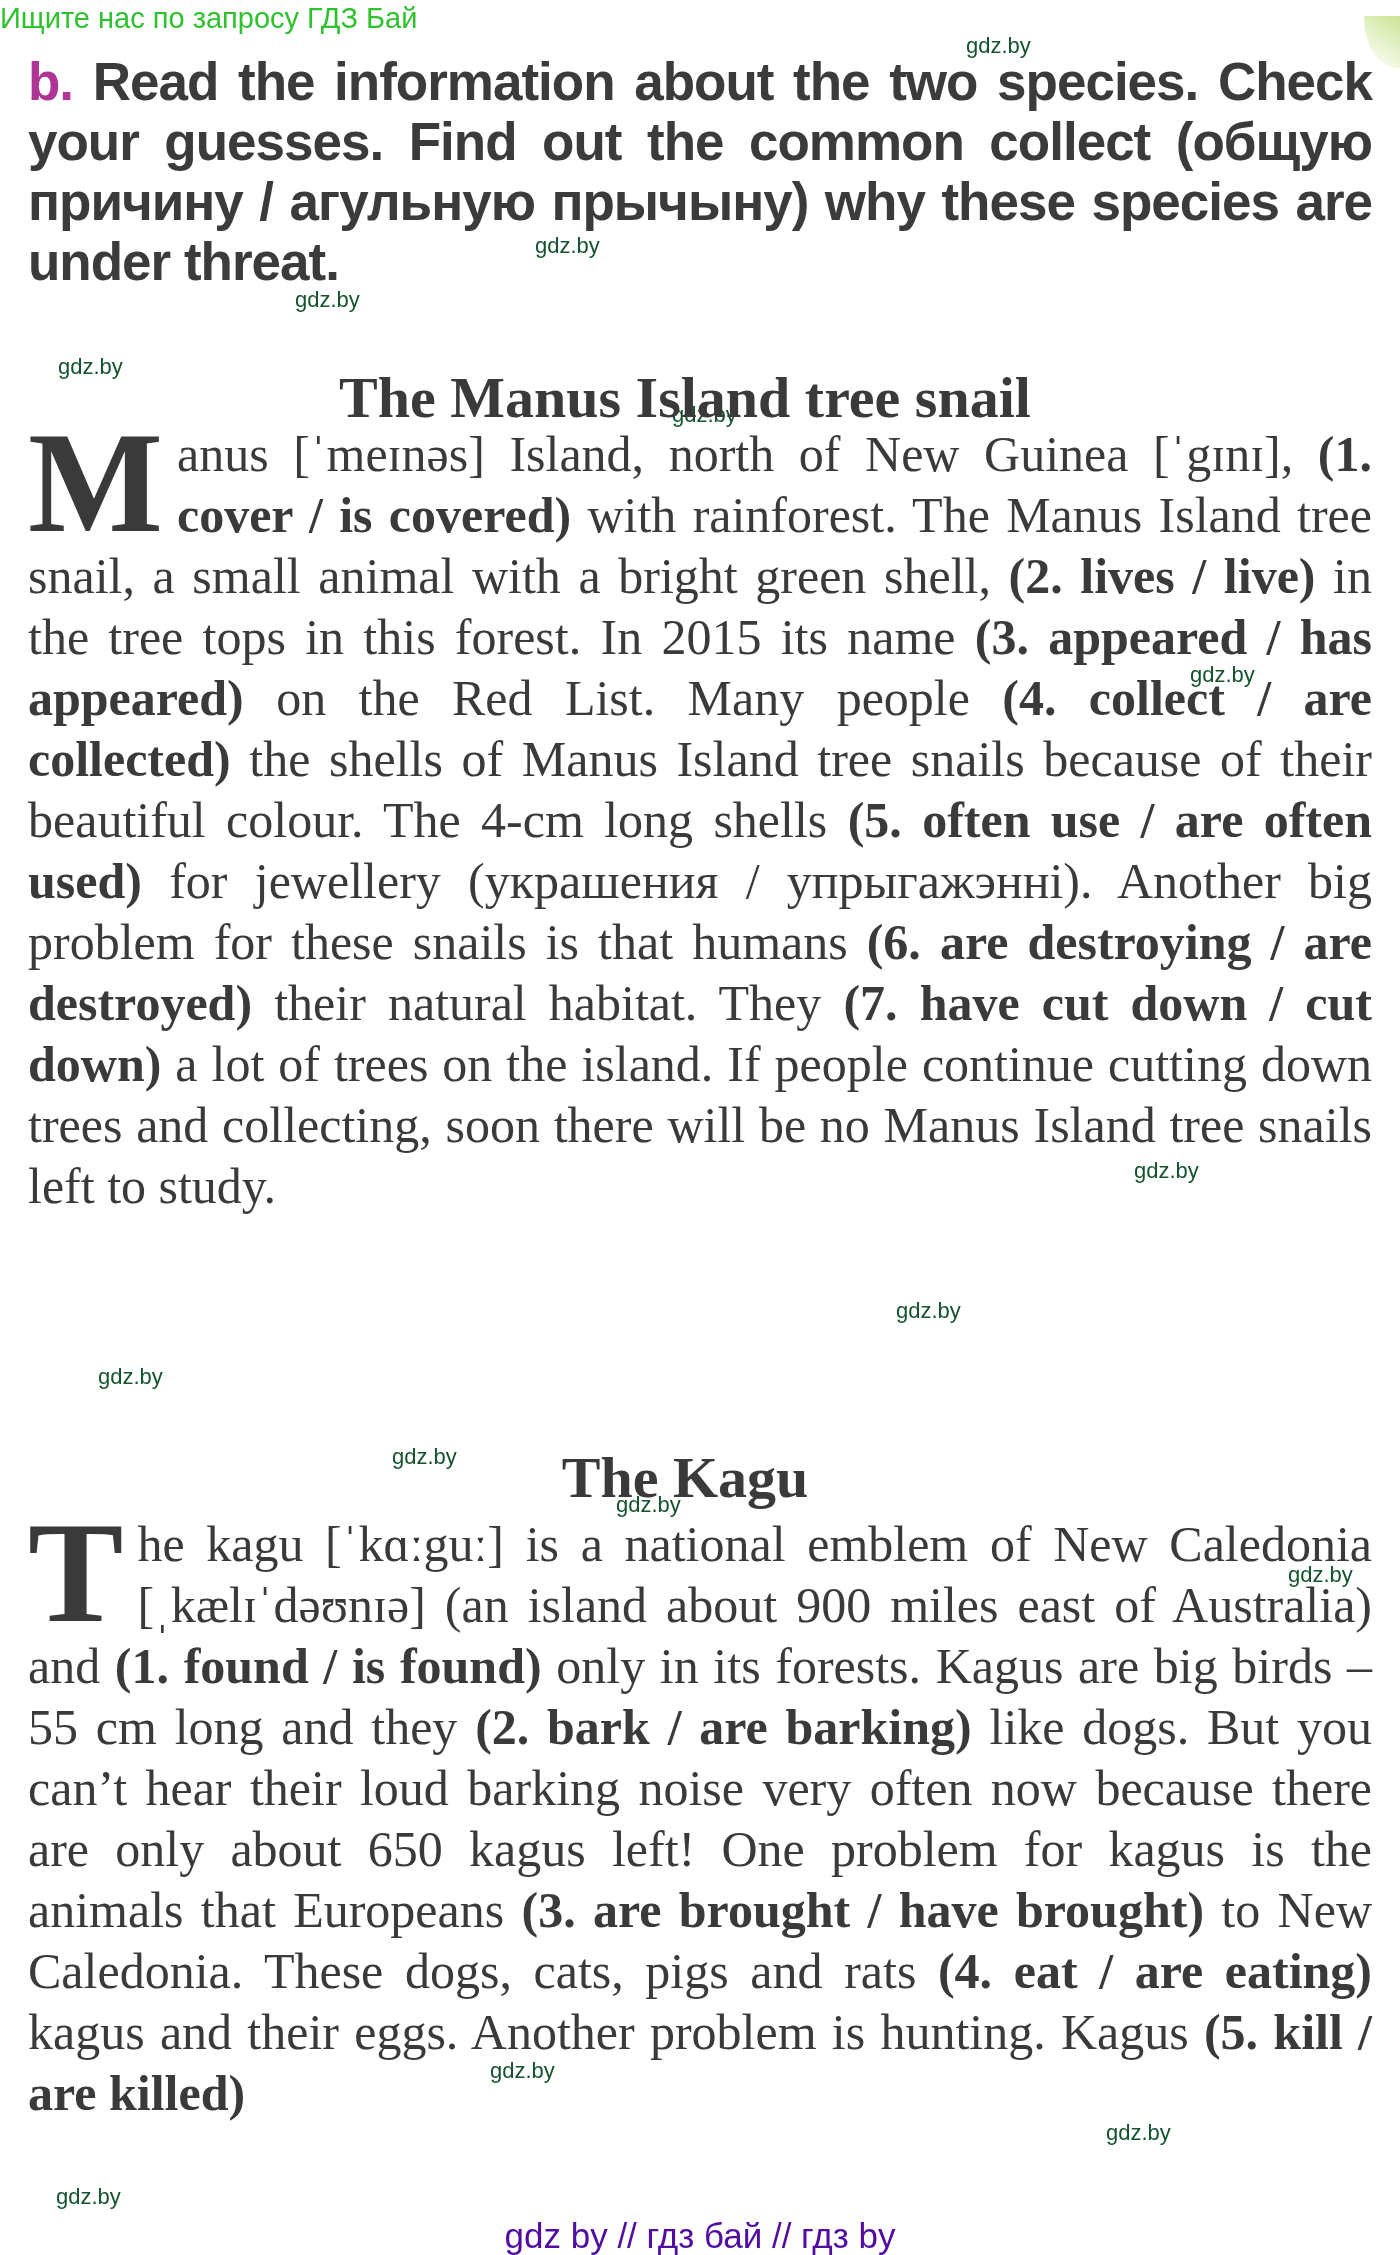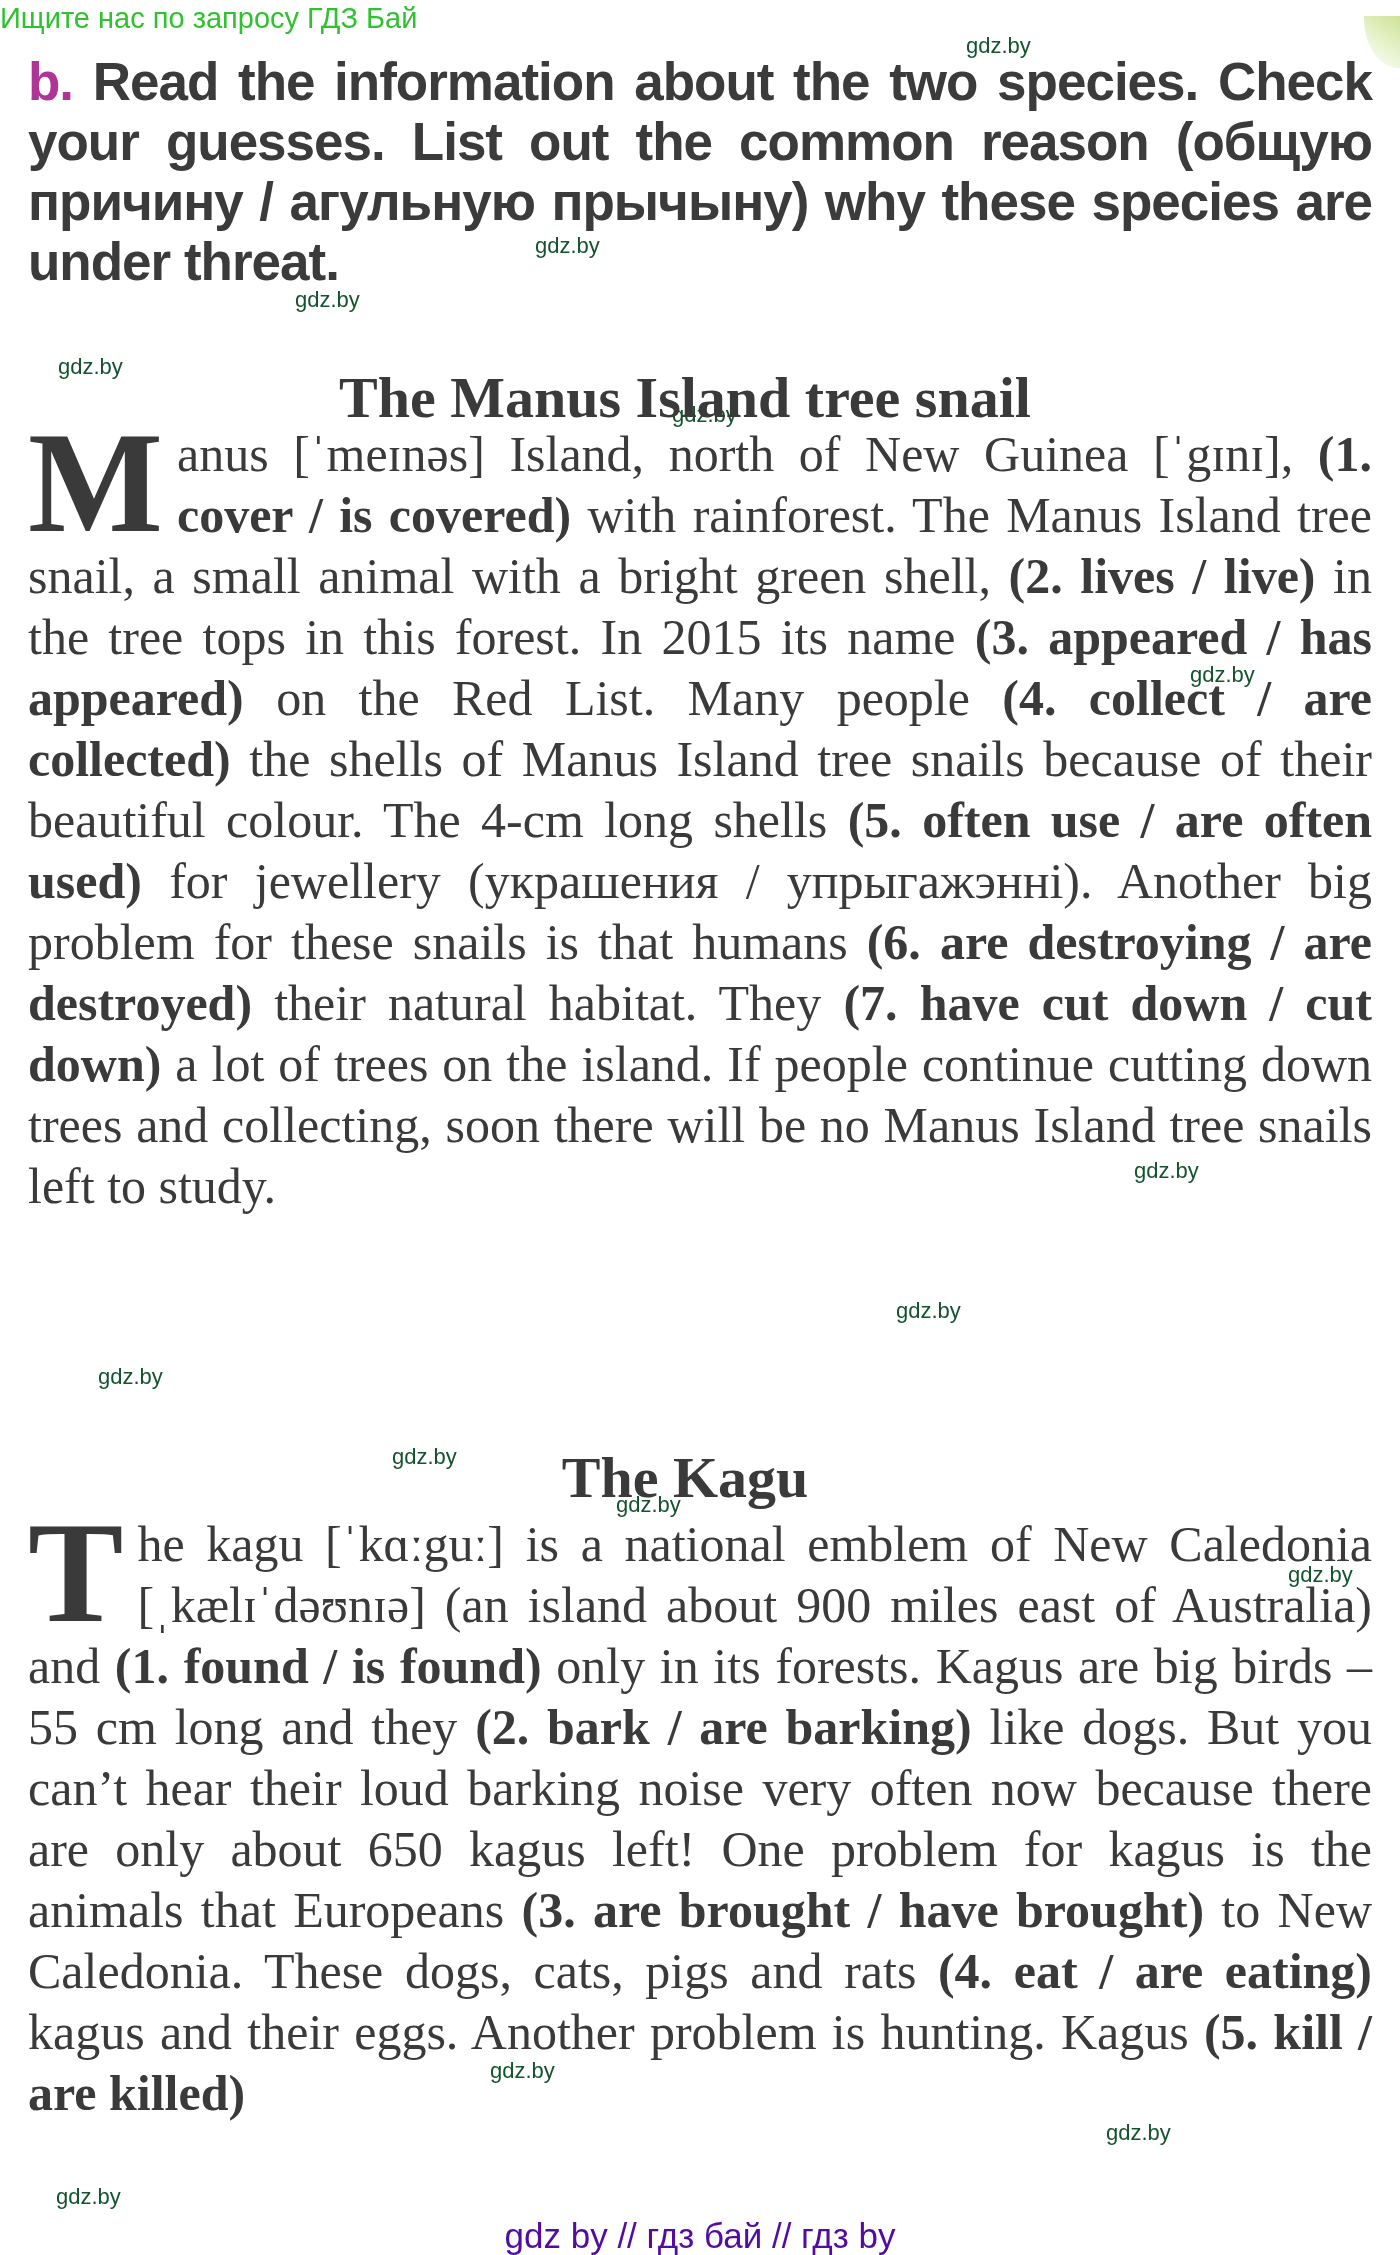--- a/index.html
+++ b/index.html
@@ -105,21 +105,21 @@
       <span class="wm" style="left: 896px; top: 1298px;">gdz.by</span>
       <span class="wm" style="left: 98px; top: 1364px;">gdz.by</span>
       <span class="wm" style="left: 392px; top: 1444px;">gdz.by</span>
       <span class="wm" style="left: 616px; top: 1492px;">gdz.by</span>
       <span class="wm" style="left: 1288px; top: 1562px;">gdz.by</span>
       <span class="wm" style="left: 490px; top: 2058px;">gdz.by</span>
       <span class="wm" style="left: 1106px; top: 2120px;">gdz.by</span>
       <span class="wm" style="left: 56px; top: 2184px;">gdz.by</span>
     </div>
 
-  <div class="task"><span class="task-label" style="color: rgb(174, 53, 150);">b.</span> <span>Read the information about the two species. Check your guesses. List out the common reason (общую причину / агульную прычыну) why these species are under threat.</span></div>
+  <div class="task"><span class="task-label" style="color: rgb(174, 53, 150);">b.</span> <span>Read the information about the two species. Check your guesses. Find out the common collect (общую причину / агульную прычыну) why these species are under threat.</span></div>
 
   <h2 class="article-title t1">The Manus Island tree snail</h2>
 
   <div class="article-body p1"><span class="dropcap">M</span><span><span>anus [ˈmeɪnəs] Island, north of New Guinea [ˈgɪnɪ], </span><span class="b">(1. cover / is covered)</span><span> with rainforest. The Manus Island tree snail, a small animal with a bright green shell, </span><span class="b">(2. lives / live)</span><span> in the tree tops in this forest. In 2015 its name </span><span class="b">(3. appeared / has appeared)</span><span> on the Red List. Many people </span><span class="b">(4. collect / are collected)</span><span> the shells of Manus Island tree snails because of their beautiful colour. The 4-cm long shells </span><span class="b">(5. often use / are often used)</span><span> for jewellery (украшения / упрыгажэнні). Another big problem for these snails is that humans </span><span class="b">(6. are destroying / are destroyed)</span><span> their natural habitat. They </span><span class="b">(7. have cut down / cut down)</span><span> a lot of trees on the island. If people continue cutting down trees and collecting, soon there will be no Manus Island tree snails left to study.</span></span></div>
 
   <h2 class="article-title t2">The Kagu</h2>
 
   <div class="article-body p2"><span class="dropcap">T</span><span><span>he kagu [ˈkɑːguː] is a national emblem of New Caledonia [ˌkælɪˈdəʊnɪə] (an island about 900 miles east of Australia) and </span><span class="b">(1. found / is found)</span><span> only in its forests. Kagus are big birds – 55 cm long and they </span><span class="b">(2. bark / are barking)</span><span> like dogs. But you can’t hear their loud barking noise very often now because there are only about 650 kagus left! One problem for kagus is the animals that Europeans </span><span class="b">(3. are brought / have brought)</span><span> to New Caledonia. These dogs, cats, pigs and rats </span><span class="b">(4. eat / are eating)</span><span> kagus and their eggs. Another problem is hunting. Kagus </span><span class="b">(5. kill / are killed)</span></span></div>
 
   <div class="footer" style="color: rgb(82, 13, 160);">gdz by // гдз бай // гдз by</div>

